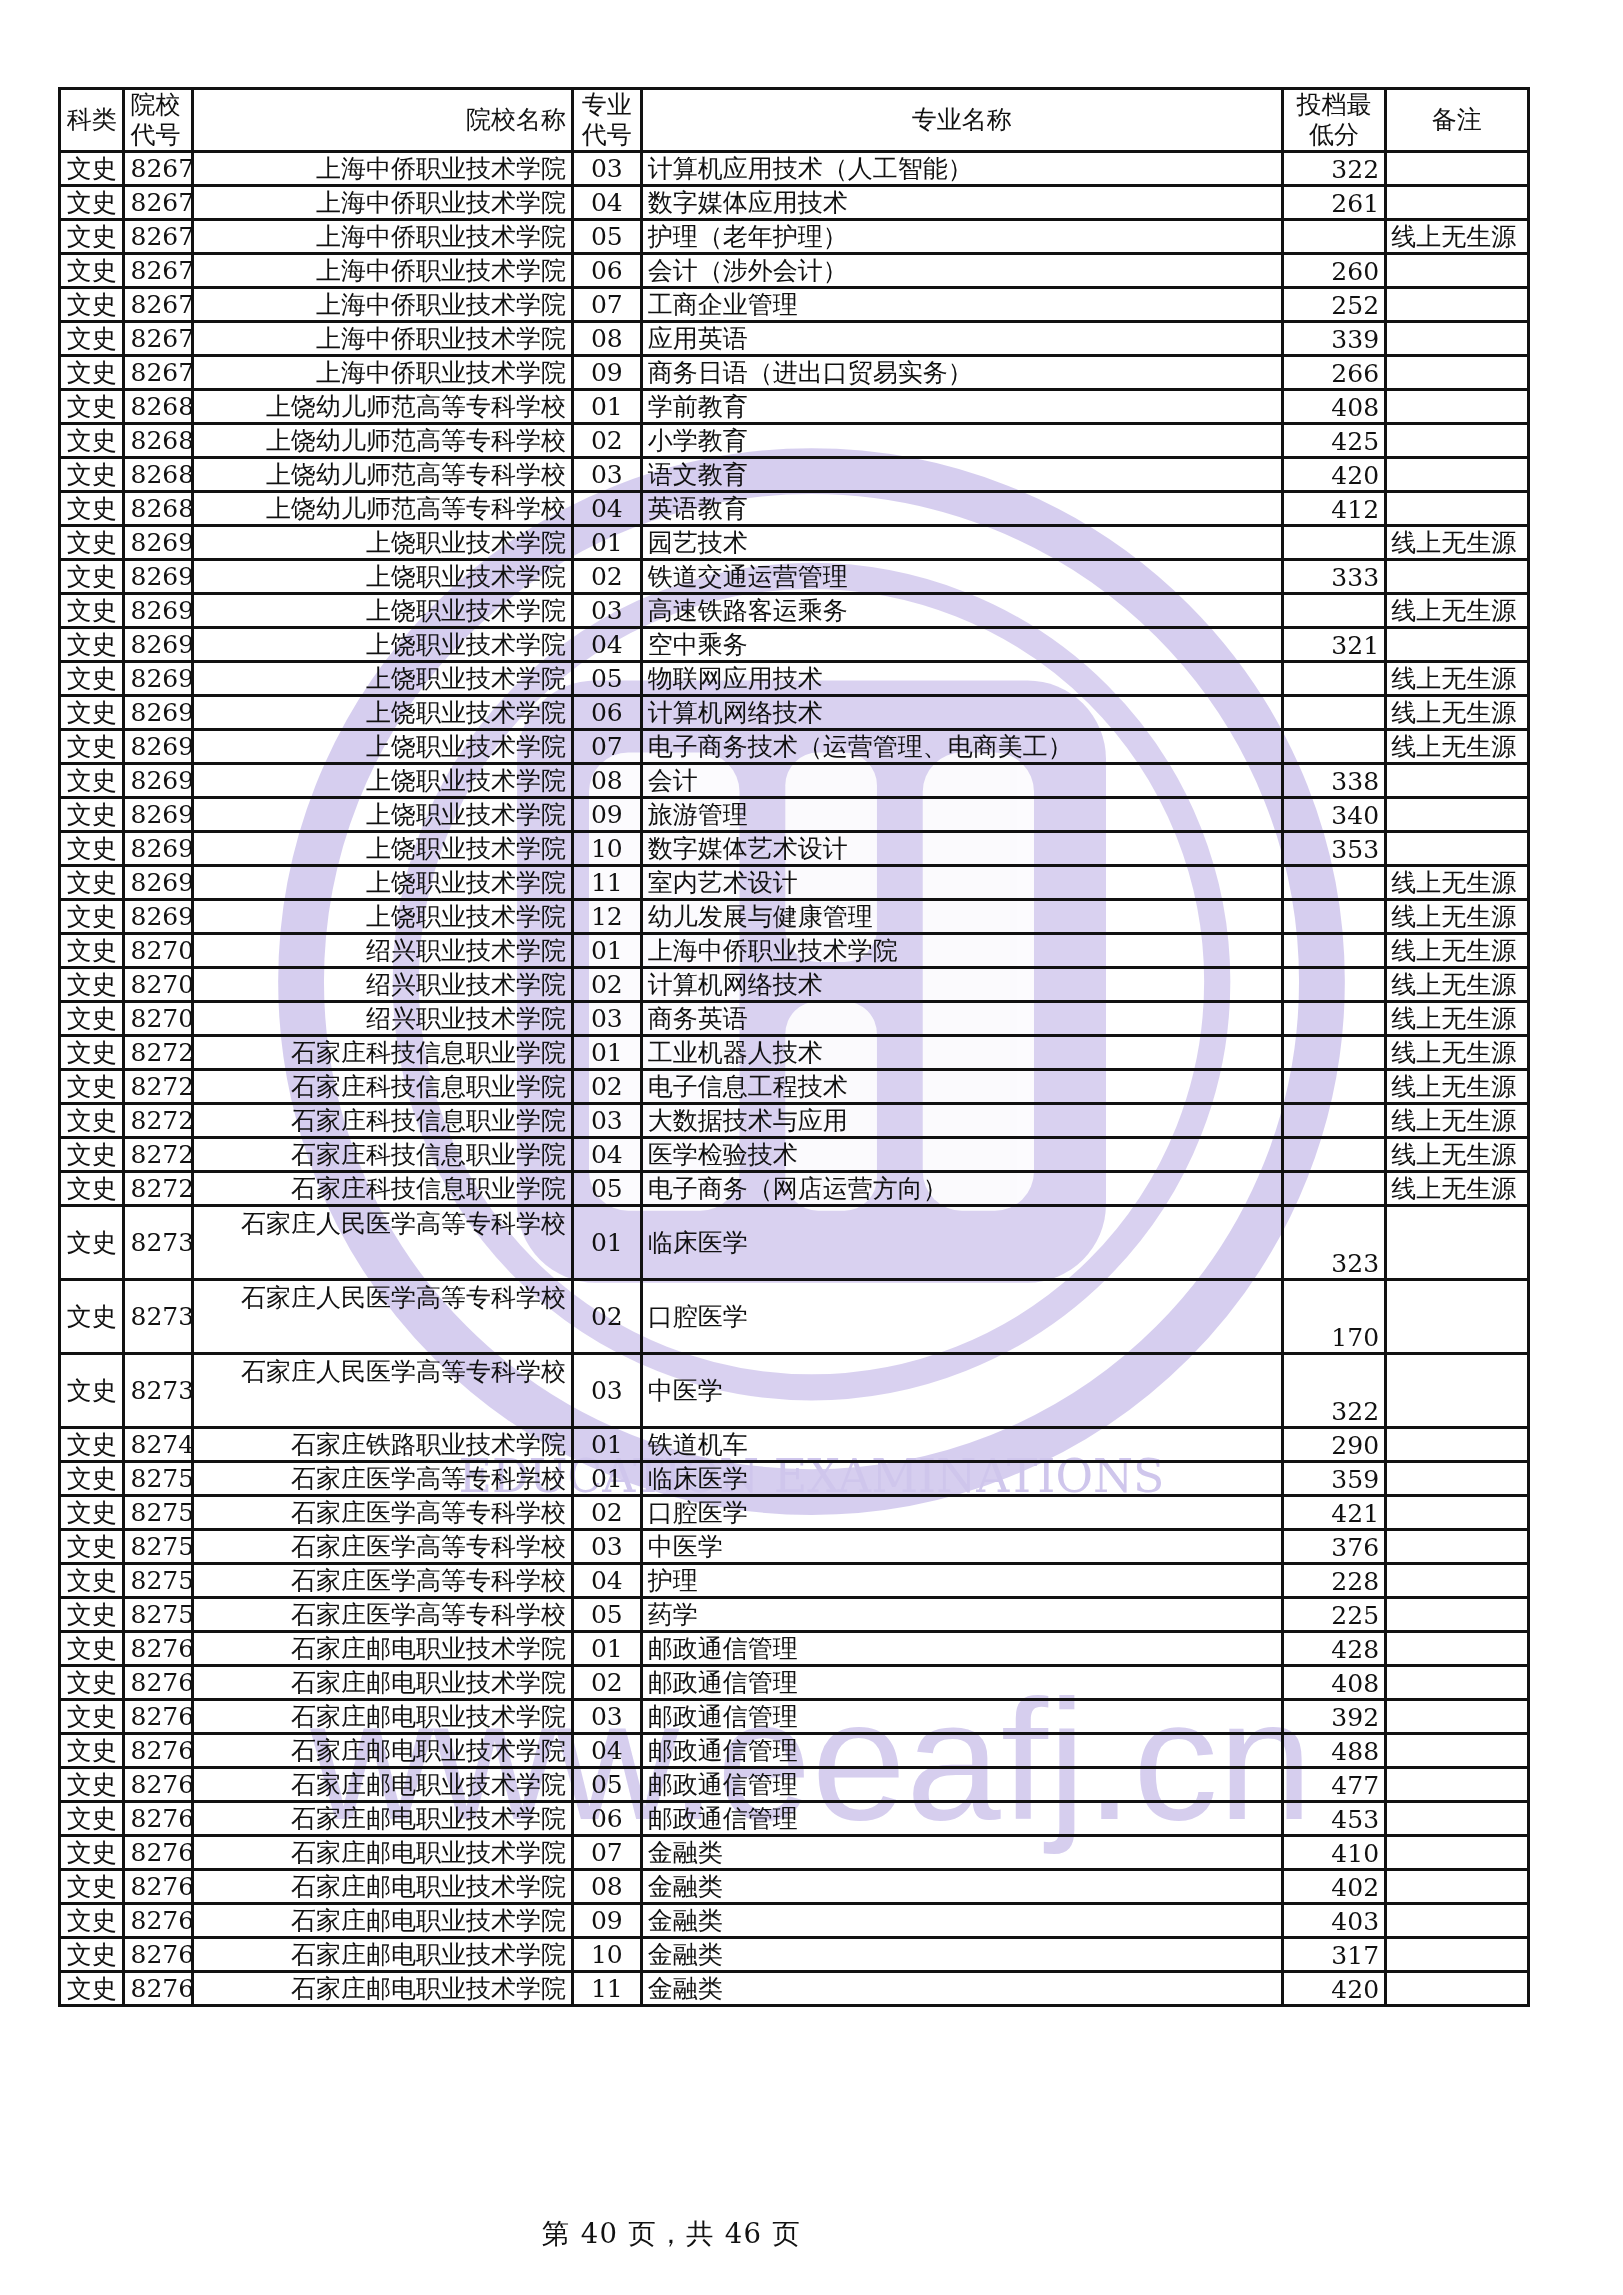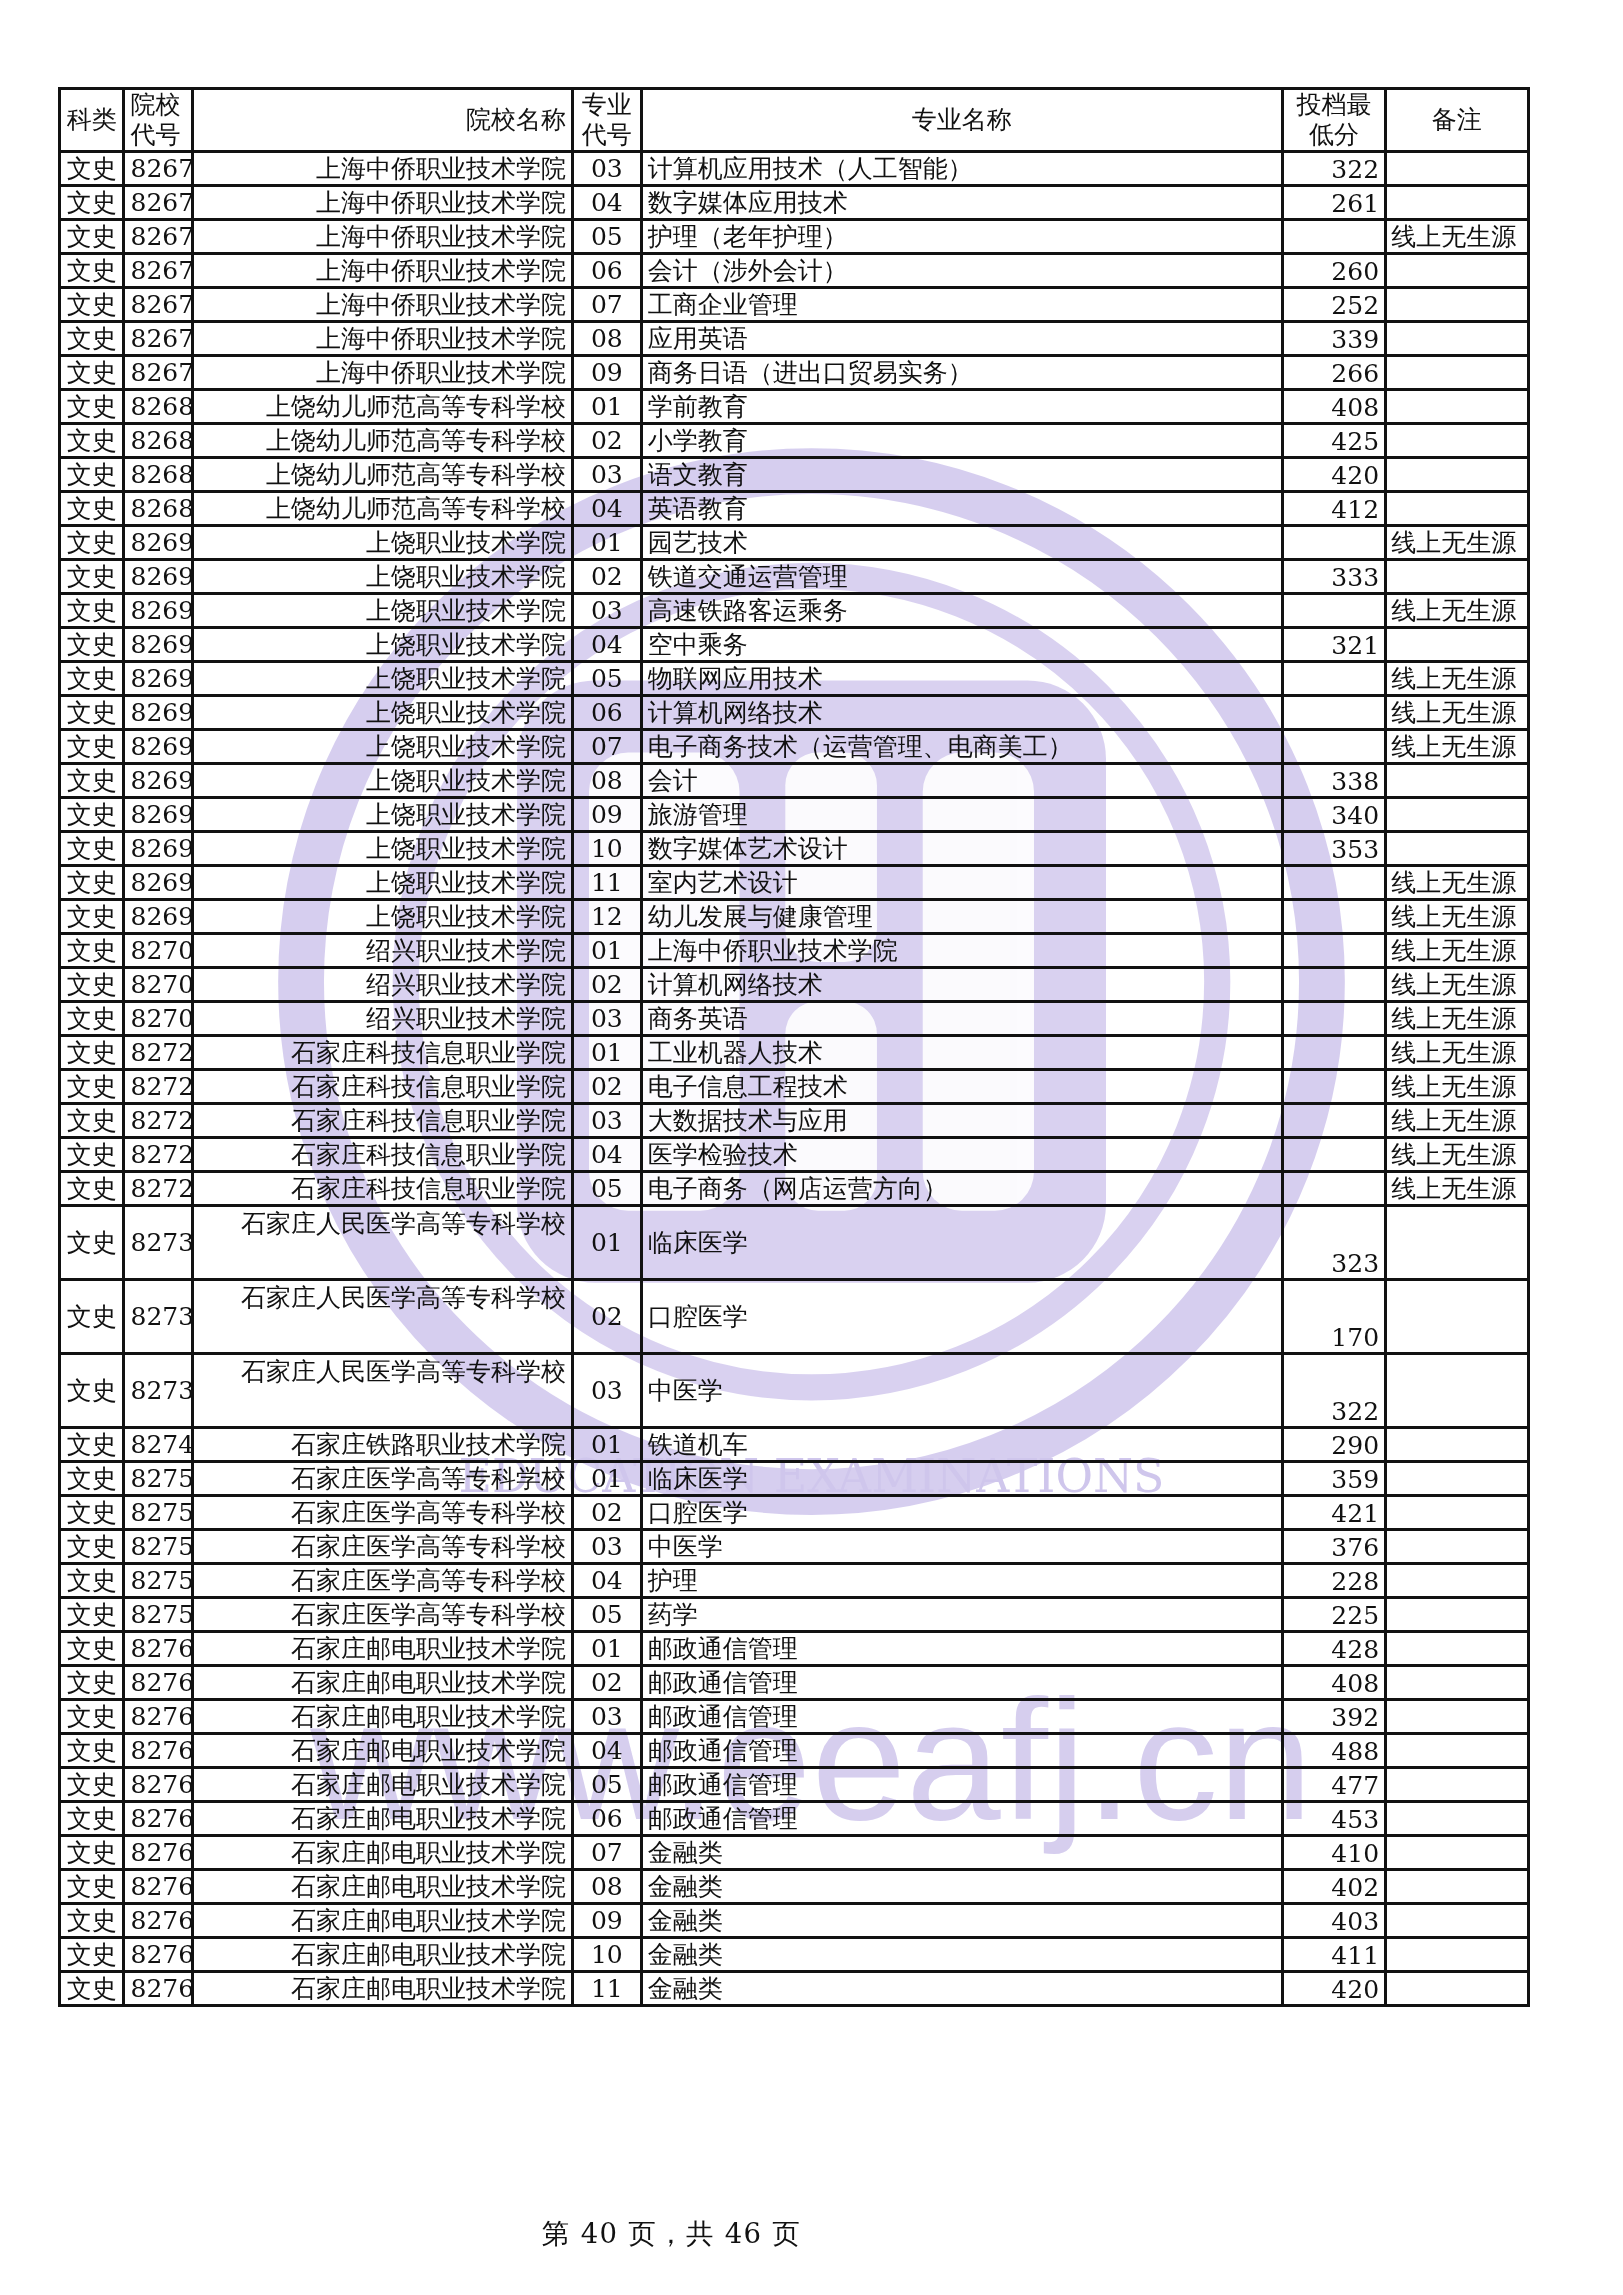--- a/index.html
+++ b/index.html
@@ -503,21 +503,21 @@
           <td class="c-major">金融类</td>
           <td class="c-score">403</td>
           <td class="c-note"></td>
         </tr>
         <tr>
           <td class="c-cat">文史</td>
           <td class="c-code">8276</td>
           <td class="c-school name">石家庄邮电职业技术学院</td>
           <td class="c-mcode">10</td>
           <td class="c-major">金融类</td>
-          <td class="c-score">411</td>
+          <td class="c-score">317</td>
           <td class="c-note"></td>
         </tr>
         <tr>
           <td class="c-cat">文史</td>
           <td class="c-code">8276</td>
           <td class="c-school name">石家庄邮电职业技术学院</td>
           <td class="c-mcode">11</td>
           <td class="c-major">金融类</td>
           <td class="c-score">420</td>
           <td class="c-note"></td>

